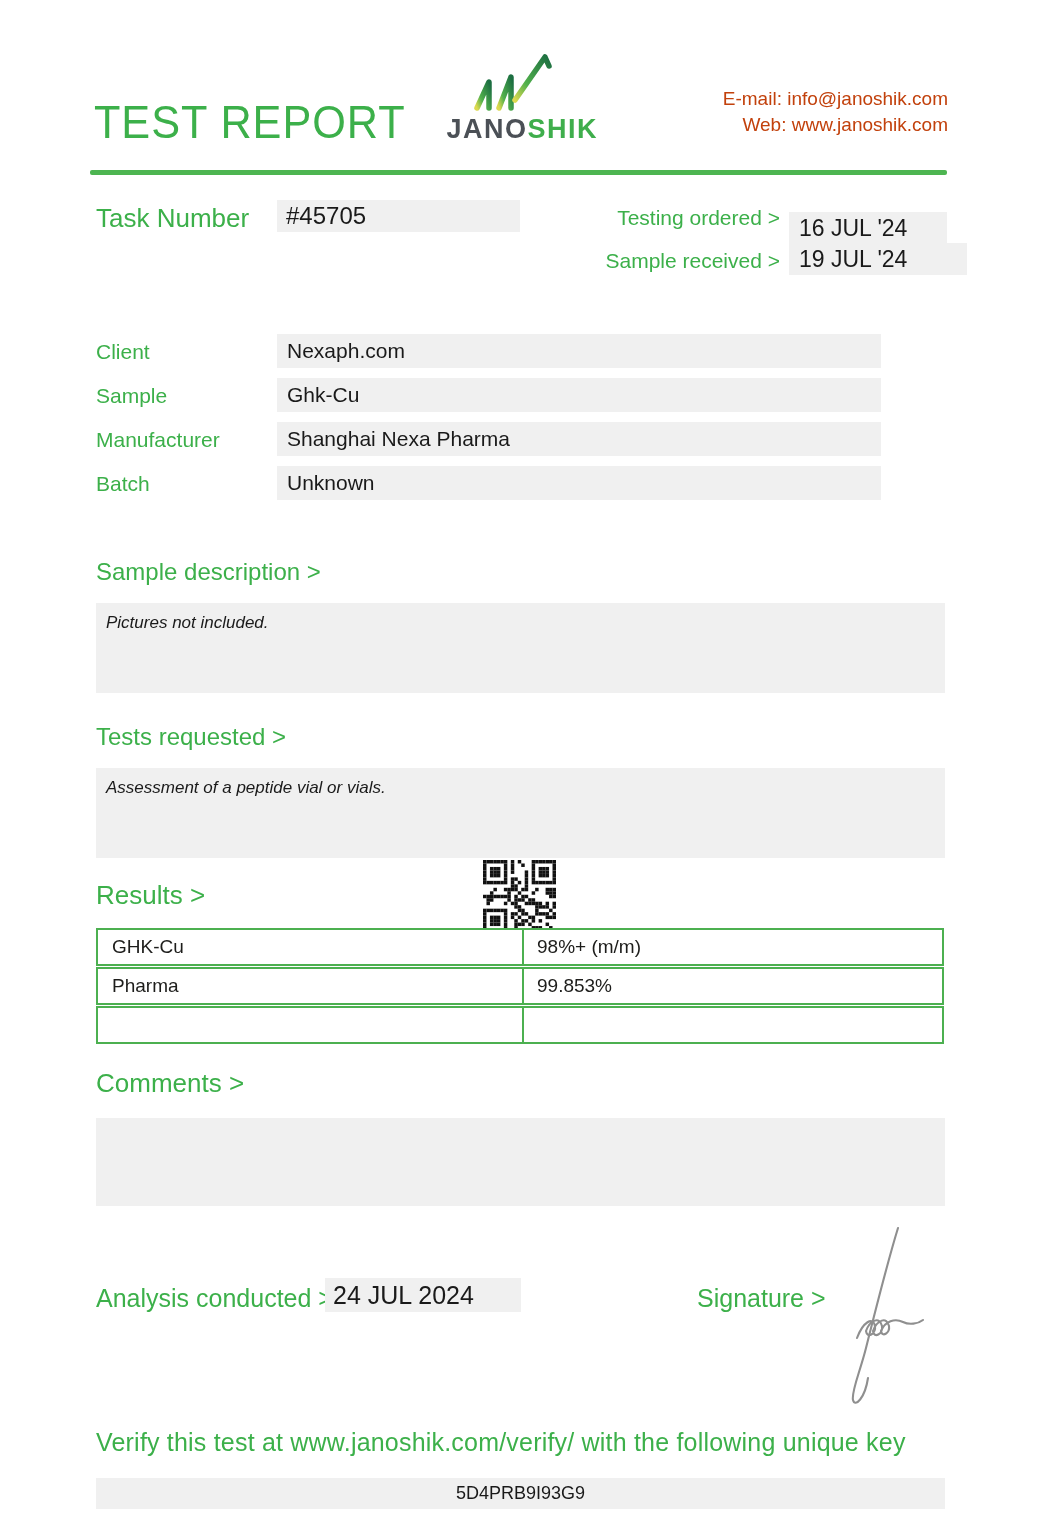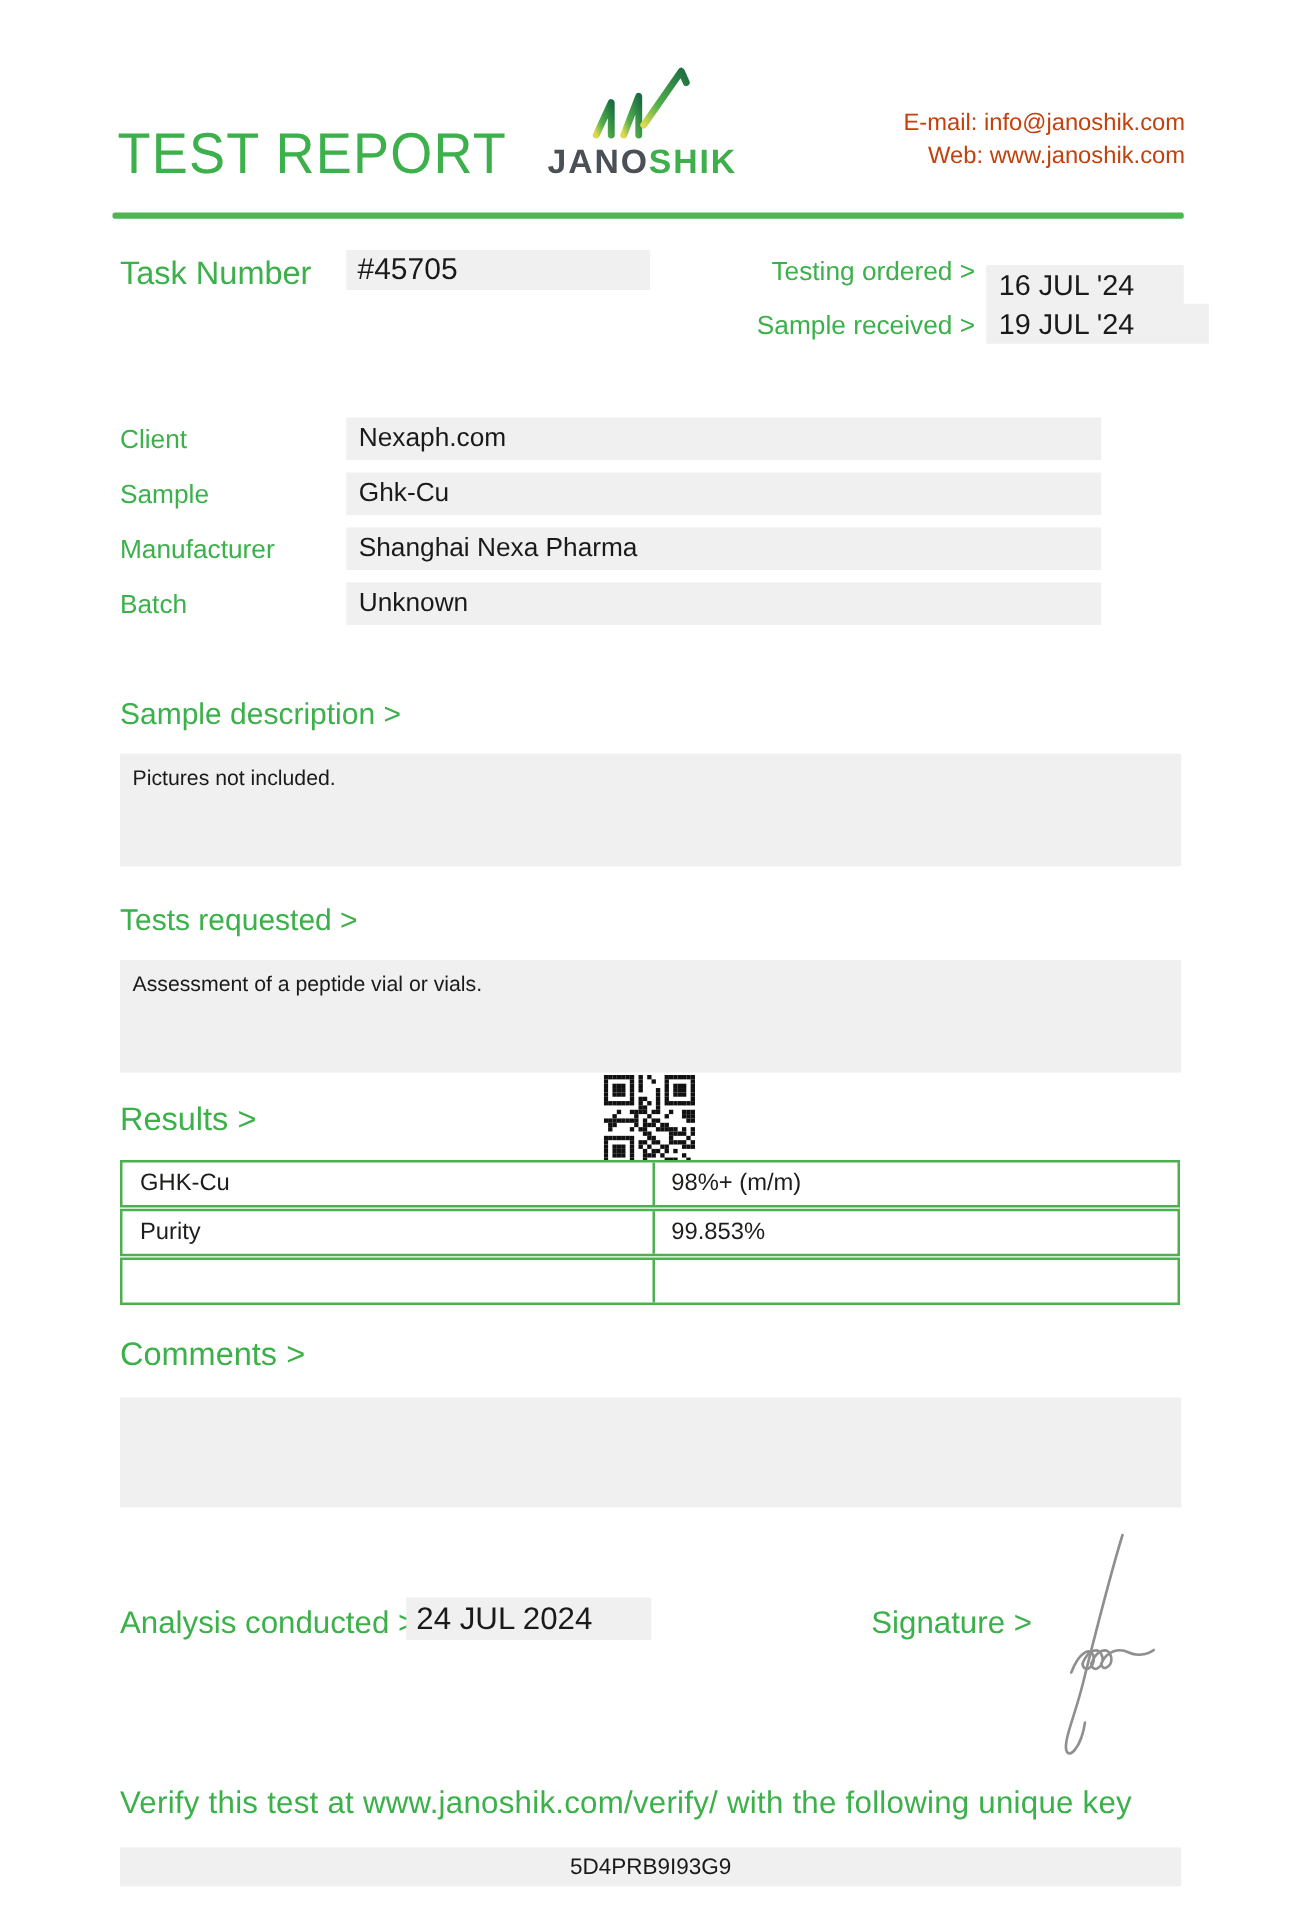--- a/index.html
+++ b/index.html
@@ -13,21 +13,21 @@
   .page { position: absolute; inset: 0; background: #fff; }
 
   
   .title {
     position: absolute; left: 94px; top: 95px;
     font-size: 46px; font-weight: 500; letter-spacing: 1px;
     color: #3cb04a;
     transform: scaleX(.94); transform-origin: left center;
     white-space: nowrap;
   }
-  .logo-block { position: absolute; left: 438px; top: 50px; width: 160px; text-align: left; }
+  .logo-block { position: absolute; left: 438px; top: 50px; width: 160px; text-align: right; }
   .logo-icon { display: block; margin: 0 auto; }
   .logo-word { font-size: 27px; font-weight: 700; letter-spacing: 1.5px; margin-top: 2px; white-space: nowrap; }
   .logo-word .jano { color: #4b5056; }
   .logo-word .shik { color: #3fae4c; }
   .contact {
     position: absolute; right: 93px; top: 86px; text-align: right;
     font-size: 19px; line-height: 26px; color: #c2410c; white-space: nowrap;
   }
   .header-rule {
     position: absolute; left: 90px; top: 170px; width: 857px; height: 5px;
@@ -49,21 +49,21 @@
   .date-box-2 { left: 789px; top: 243px; width: 178px; height: 32px; font-size: 23px; line-height: 32px; padding-left: 10px; }
 
   
   .info-label { position: absolute; left: 96px; font-size: 21px; }
   .info-box { left: 277px; width: 604px; height: 34px; font-size: 21px; line-height: 34px; padding-left: 10px; }
 
   
   .sec-head { position: absolute; left: 96px; font-size: 24px; }
 
   
-  .content-box { left: 96px; width: 849px; font-size: 17px; padding: 10px 0 0 10px; color: #1a1a1a; }
+  .content-box { left: 96px; width: 849px; font-size: 17px; padding: 10px 0 0 10px; color: #1a1a1a; font-style: italic; }
 
   
   .res-row {
     position: absolute; left: 96px; width: 848px; height: 38px;
     border: 2px solid #4cb050; display: flex; background: #fff;
   }
   .res-cell-l { width: 426px; border-right: 2px solid #4cb050;
                 font-size: 19px; line-height: 34px; padding-left: 14px; }
   .res-cell-r { flex: 1; font-size: 19px; line-height: 34px; padding-left: 13px; }
 
@@ -358,21 +358,21 @@
       <rect x="52.14" y="69.52" width="3.48" height="3.48" fill="#111"></rect>
       <rect x="55.62" y="69.52" width="3.48" height="3.48" fill="#111"></rect>
       <rect x="59.10" y="69.52" width="3.48" height="3.48" fill="#111"></rect>
     </svg>
 
   <div class="res-row" style="top:928px">
     <div class="res-cell-l">GHK-Cu</div>
     <div class="res-cell-r">98%+ (m/m)</div>
   </div>
   <div class="res-row" style="top:967px">
-    <div class="res-cell-l">Purity</div>
+    <div class="res-cell-l">Pharma</div>
     <div class="res-cell-r">99.853%</div>
   </div>
   <div class="res-row" style="top:1006px">
     <div class="res-cell-l"></div>
     <div class="res-cell-r"></div>
   </div>
 
   <div class="sec-head green-label" style="top:1068px;font-size:26px">Comments &gt;</div>
   <div class="gray-box content-box" style="top:1118px;height:88px"></div>
 

